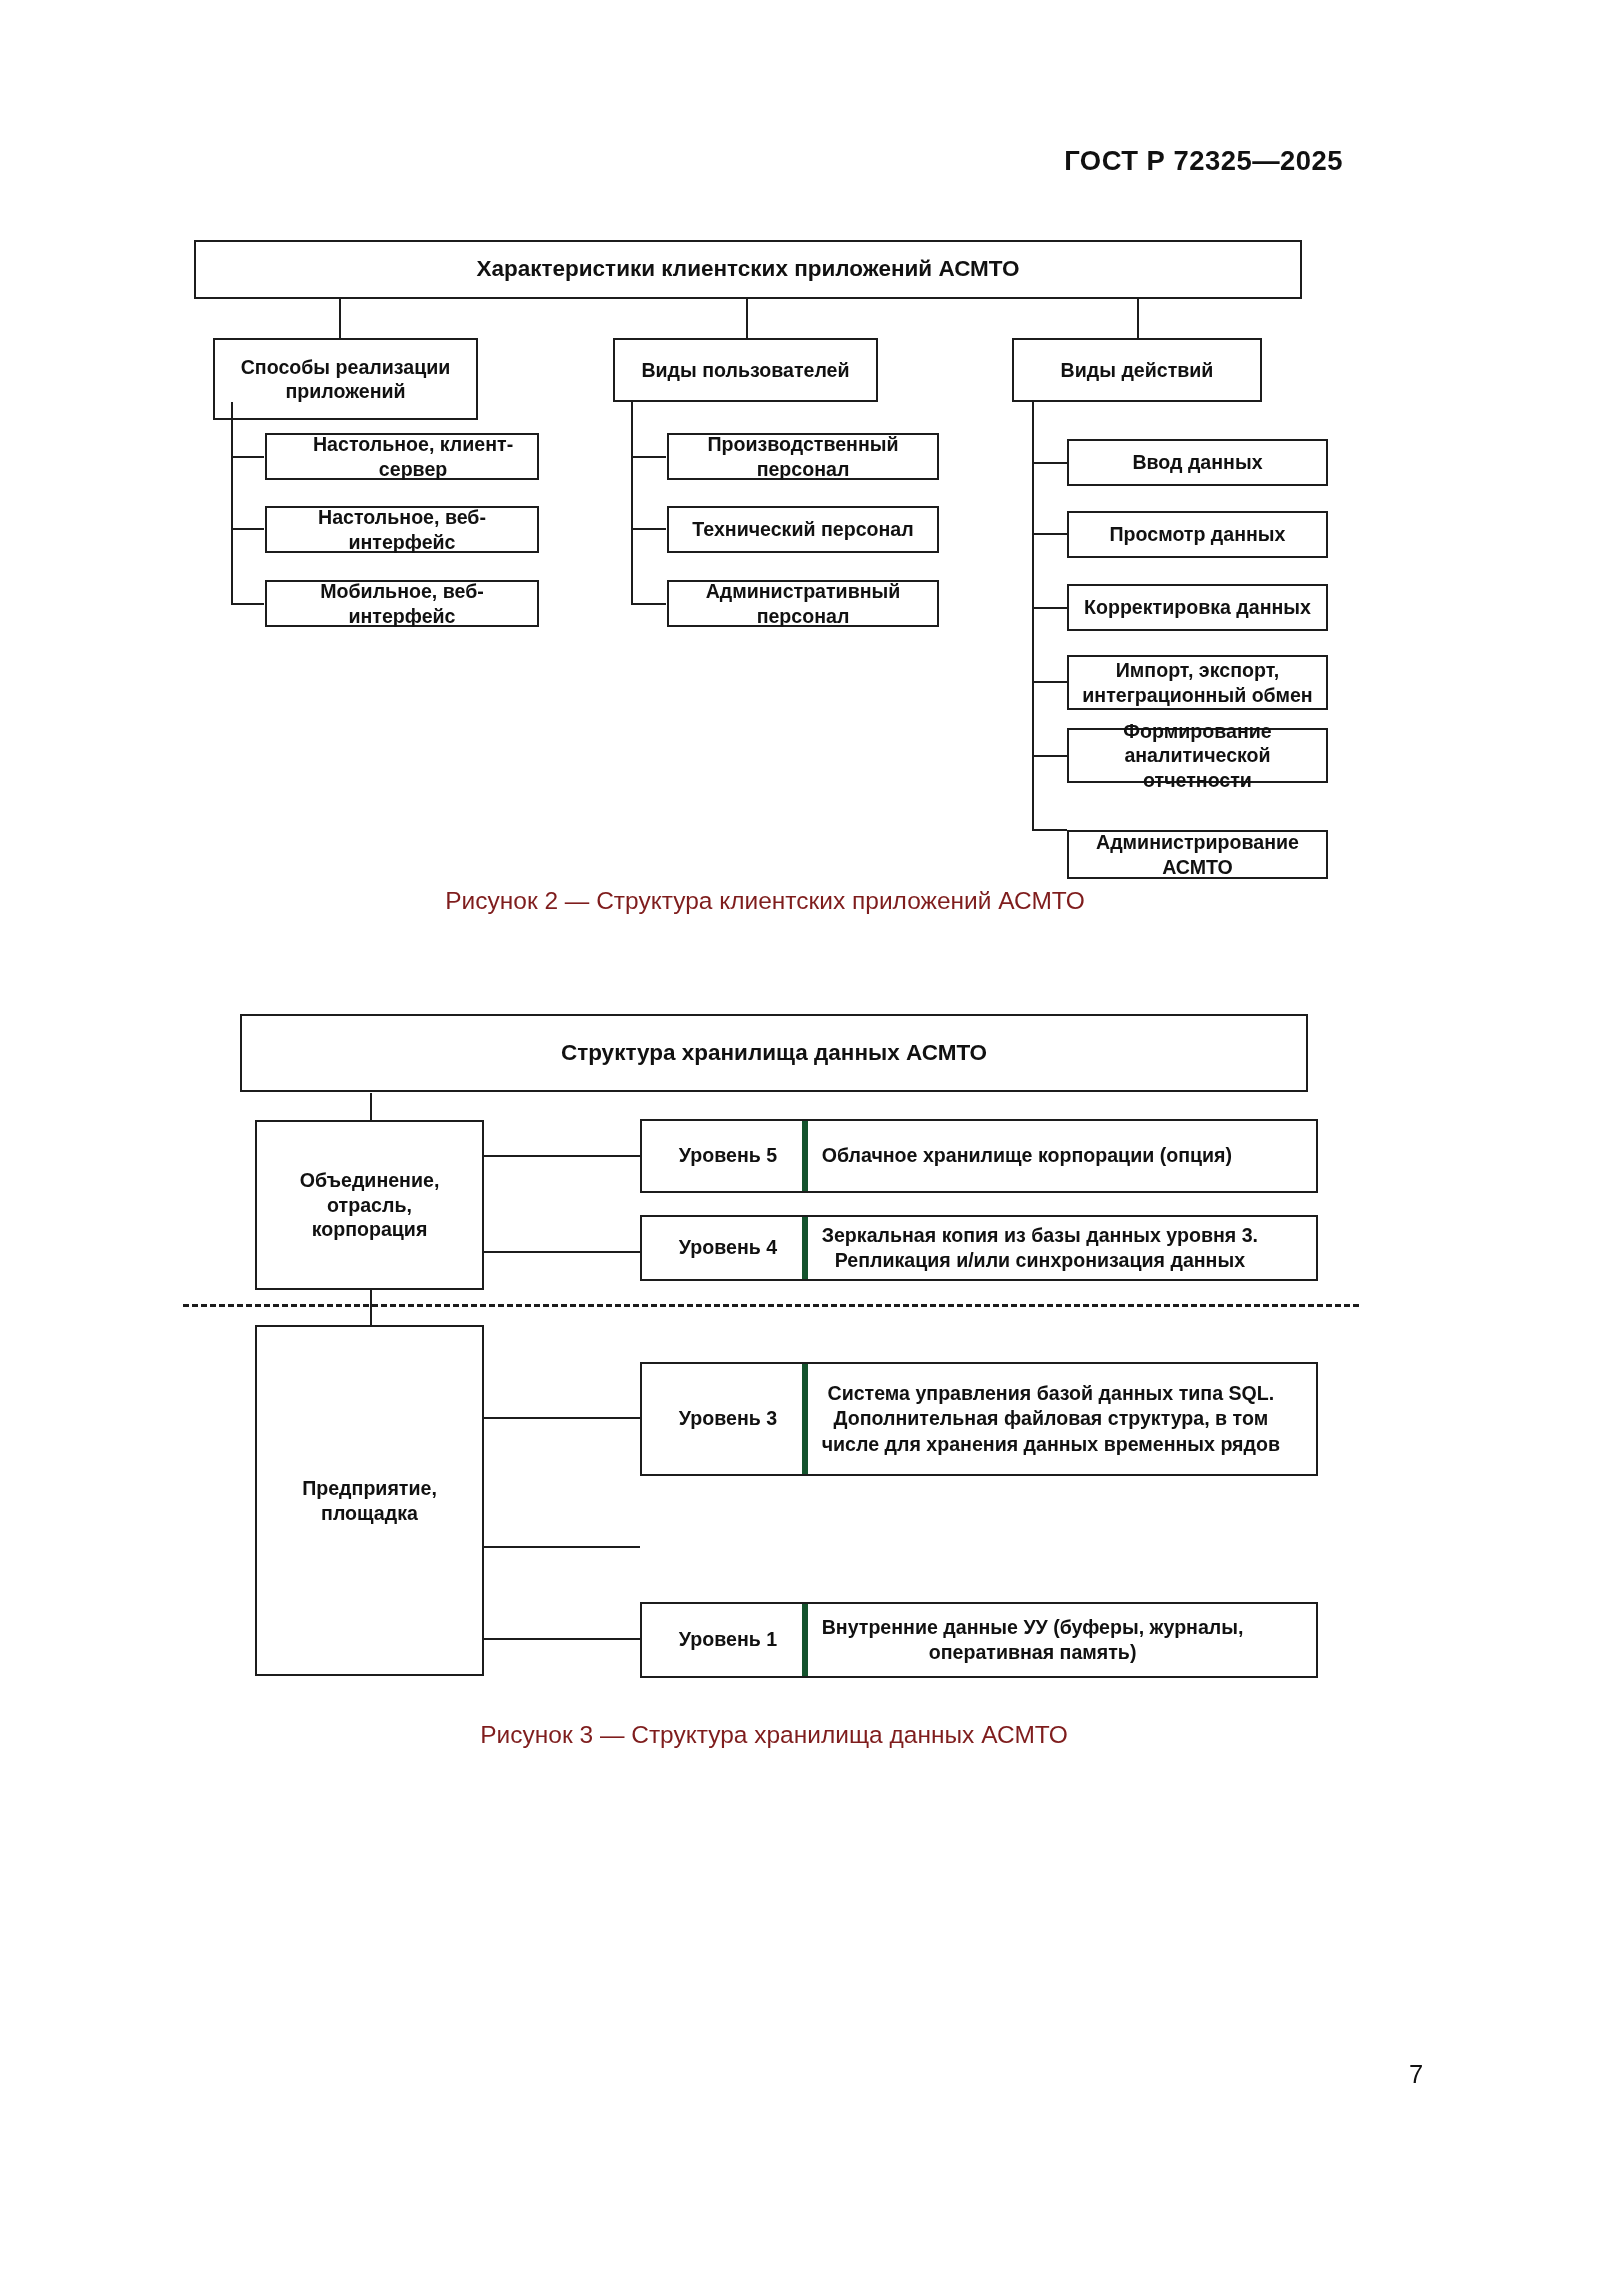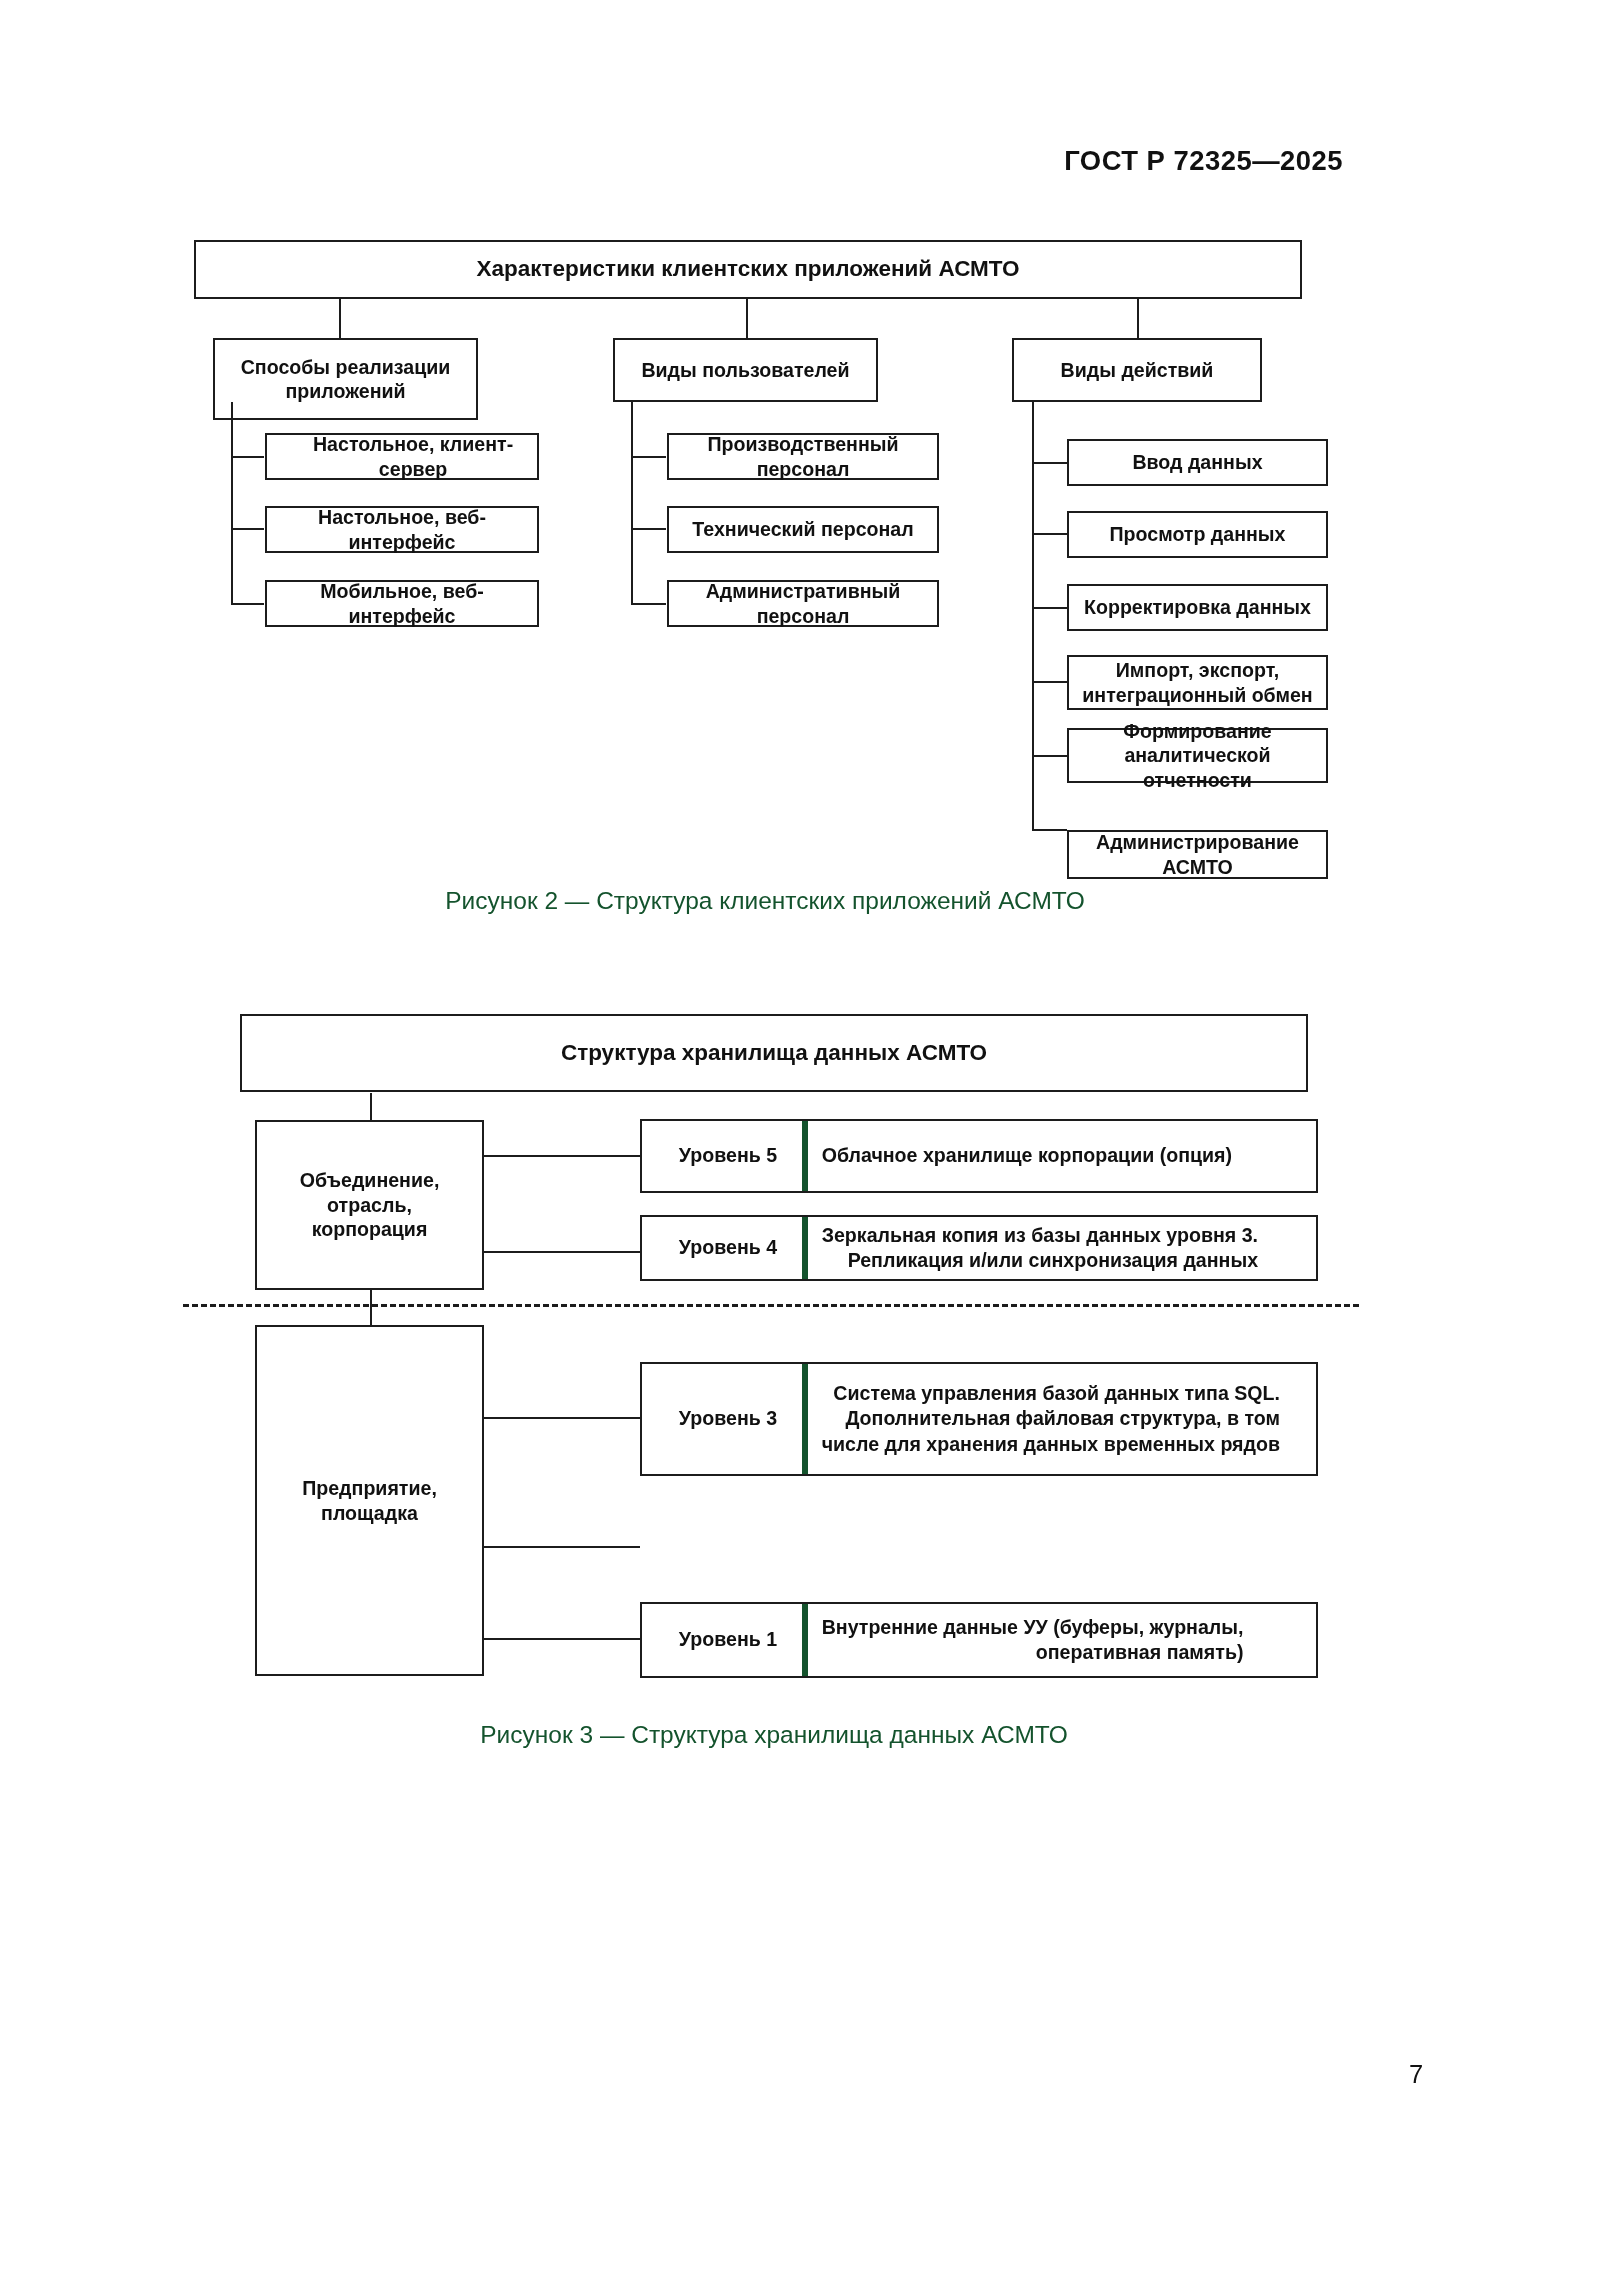--- a/index.html
+++ b/index.html
@@ -41,21 +41,21 @@
   .hline { height: 2px; }
 
   .dashline {
     position: absolute;
     height: 0;
     border-top: 3.9px dashed #1c1c1c;
   }
 
   .caption {
     position: absolute; text-align: center;
-    font-size: 24.5px; font-weight: normal; color: #14532d;
+    font-size: 24.5px; font-weight: normal; color: #7f1d1d;
   }
 
   .lvl-row {
     position: absolute;
     border: 2px solid #1c1c1c;
     background: #fff;
     display: flex;
     box-sizing: border-box;
     font-weight: bold;
     font-size: 19.6px;
@@ -64,21 +64,21 @@
   .lvl-row .lbl {
     width: 148px; flex: 0 0 148px;
     border-right: 6px solid #14532d;
     display: flex; align-items: center; justify-content: center;
     text-align: left;
     padding-left: 12px;
   }
   .lvl-row .desc {
     flex: 1;
     display: flex; align-items: center;
-    text-align: right;
+    text-align: center;
     padding: 3.9px 13.7px;
     white-space: pre-line;
   }
 </style>
 </head>
 <body>
 
 <div class="page">
 
   <div class="doc-header">ГОСТ Р 72325—2025</div>

